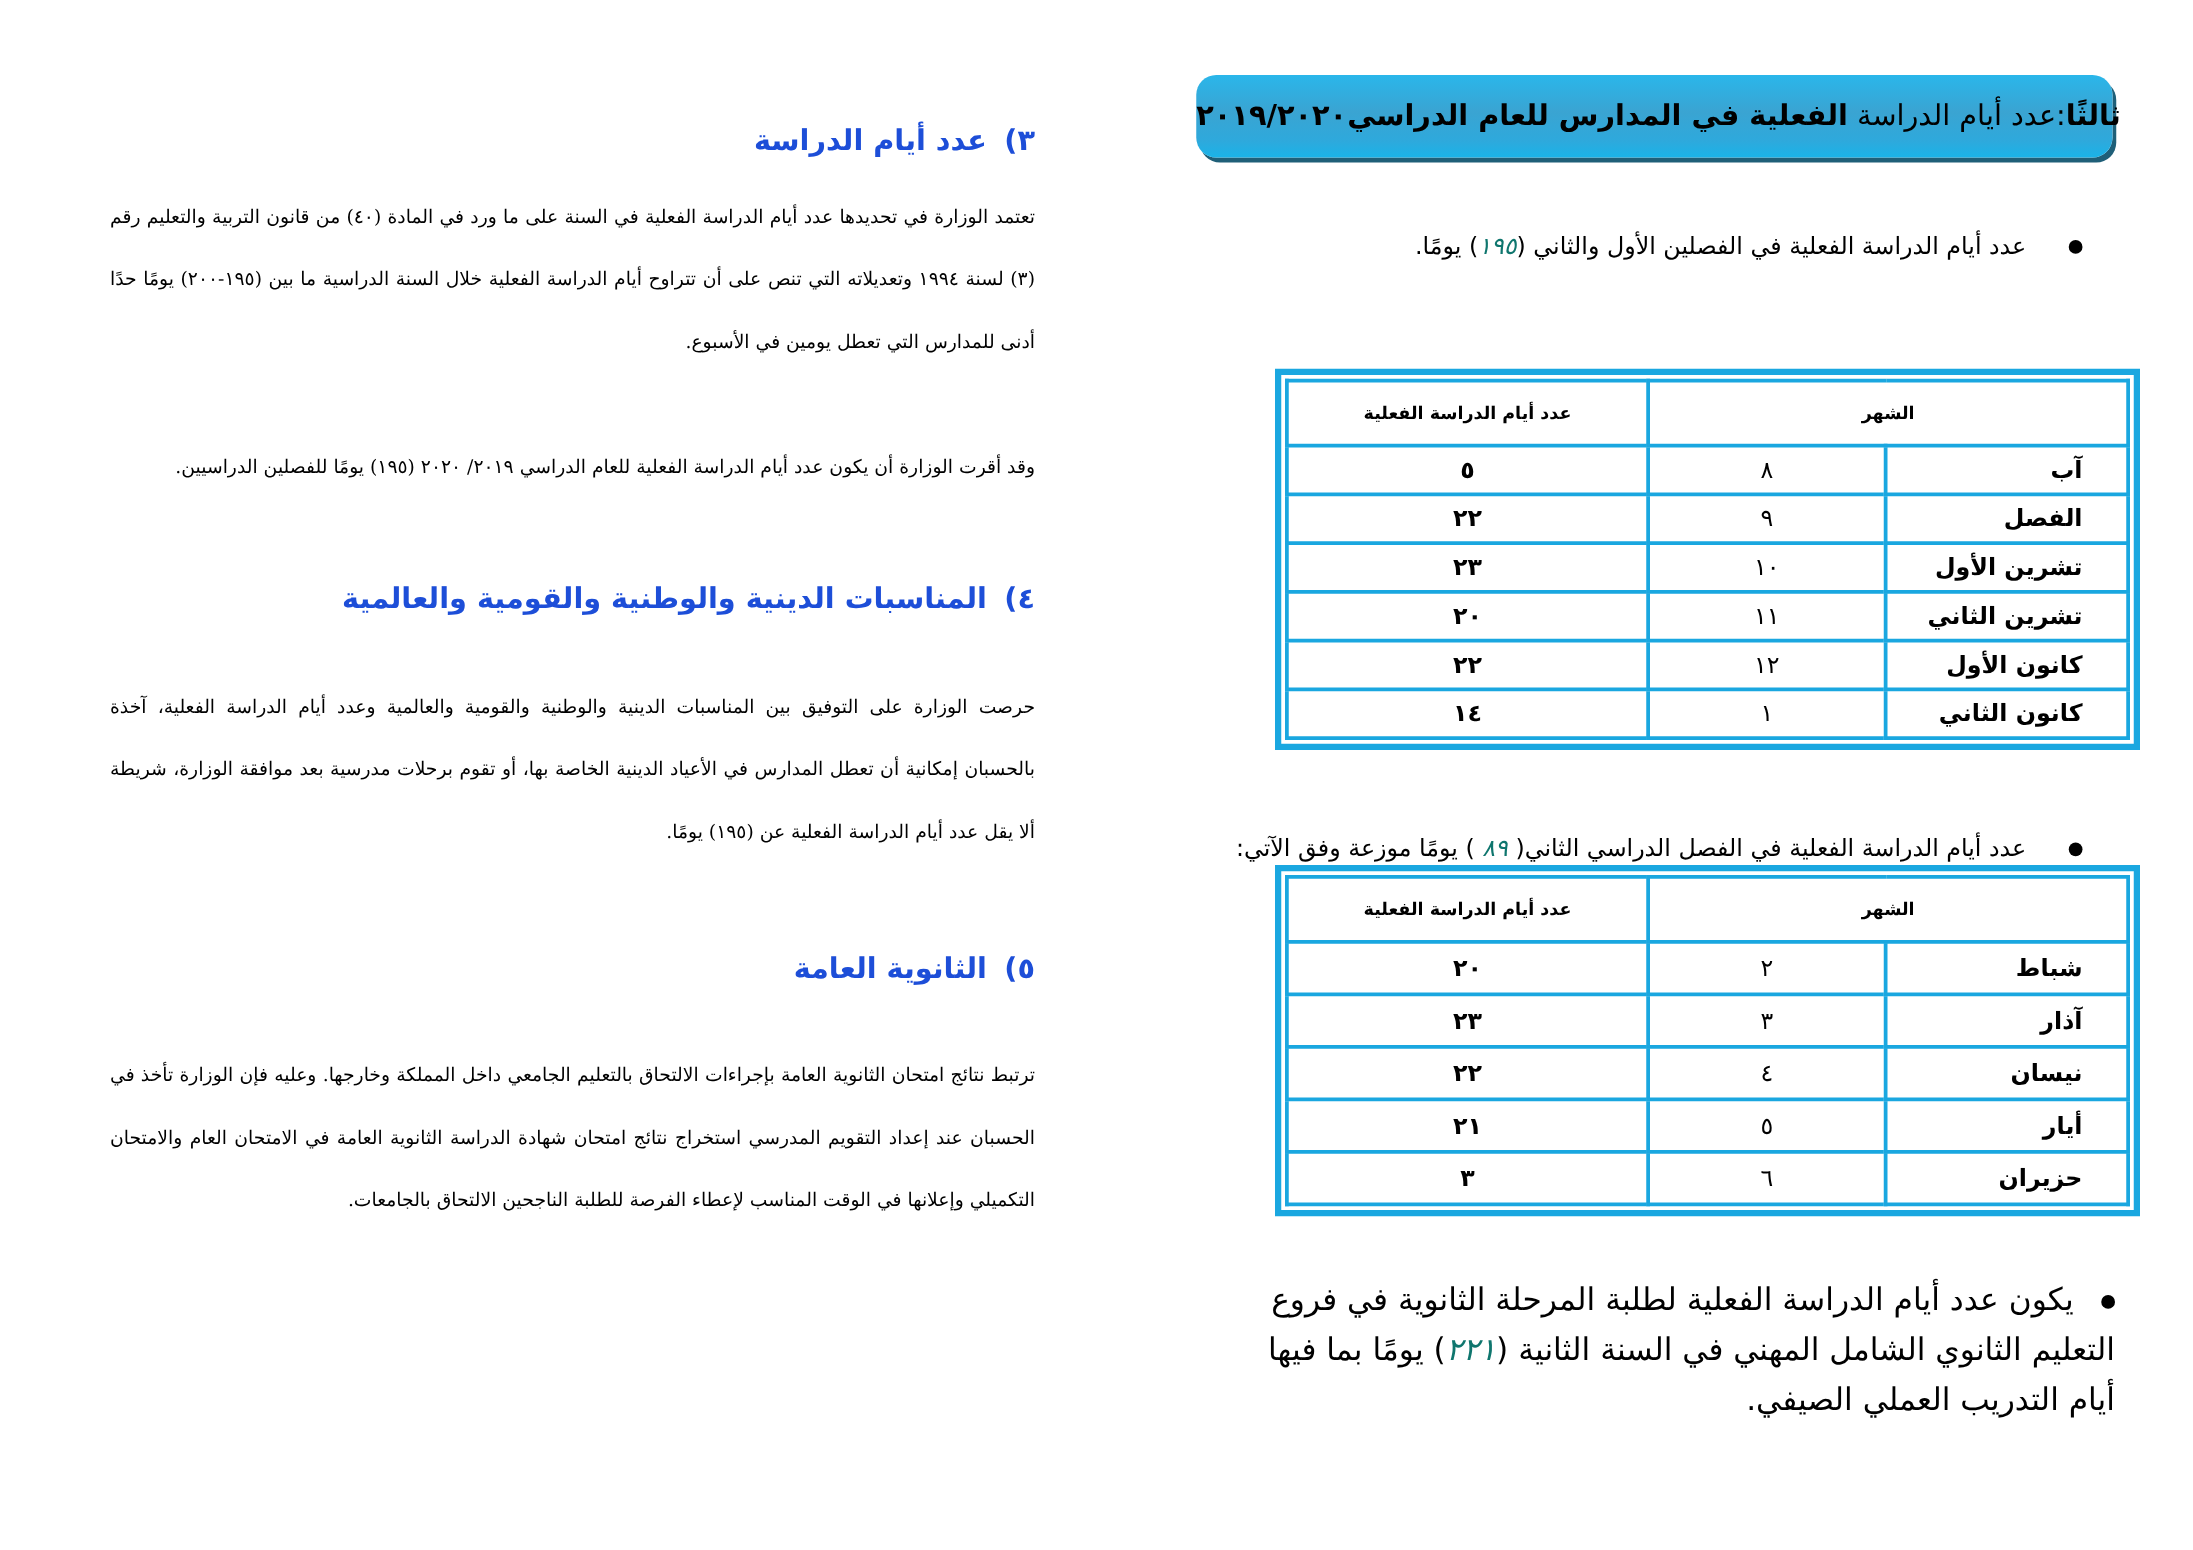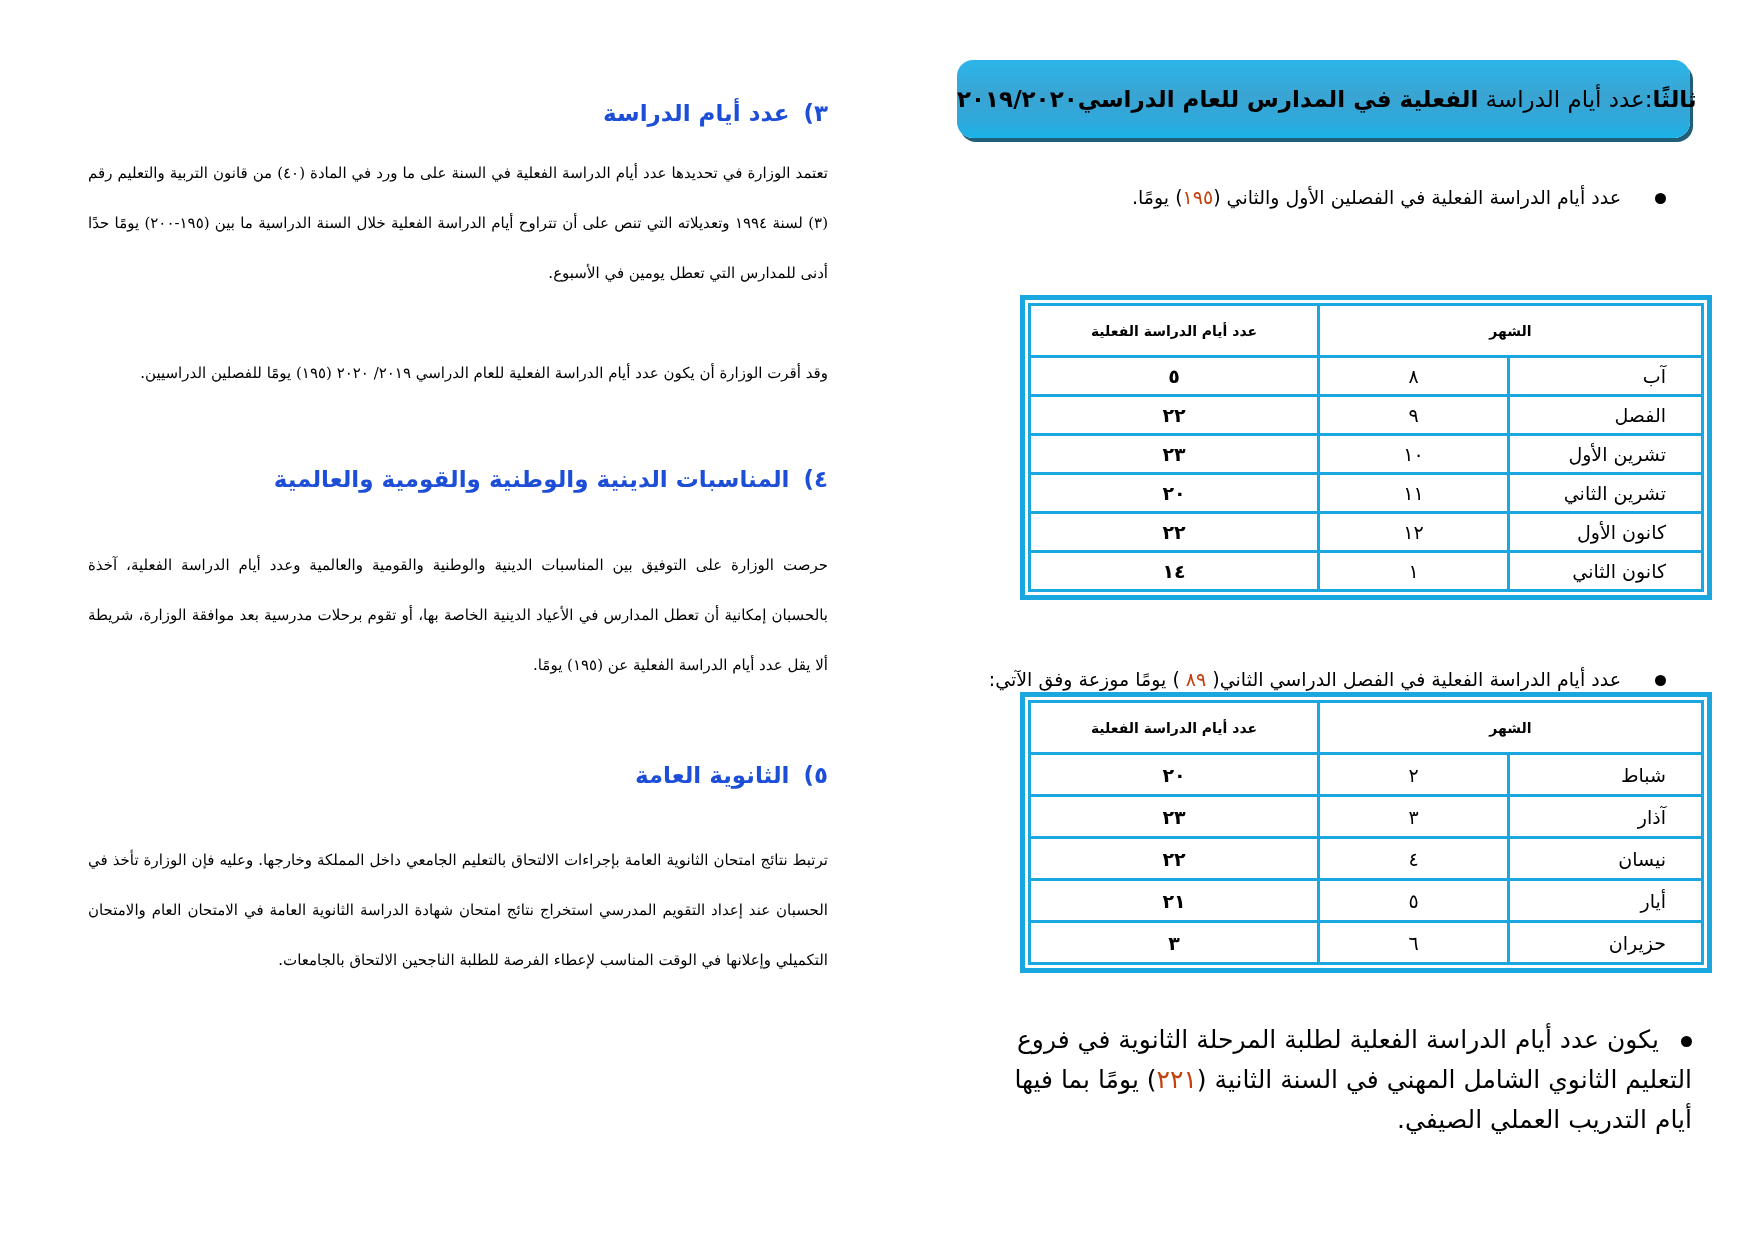--- a/index.html
+++ b/index.html
@@ -4,36 +4,36 @@
 <style>
   html, body { margin:0; padding:0; background:#ffffff; }
   body { width:1754px; height:1240px; position:relative; overflow:hidden; font-family:"DejaVu Sans", sans-serif; color:#000; }
   .page { position:absolute; inset:0; }
   
   .left { position:absolute; left:88px; top:100px; width:740px; direction:rtl; text-align:justify; font-family:"DejaVu Serif", serif; }
   .sec-heading { position:absolute; right:0; color:#1d4ed8; font-family:"DejaVu Sans", sans-serif; font-weight:bold; font-size:23px; direction:rtl; white-space:nowrap; }
   .sec-heading .num { margin-left:14px; }
   .para { position:absolute; right:0; width:740px; font-size:15px; line-height:50px; direction:rtl; text-align:justify; text-align-last:right; }
   
-  .title-box { position:absolute; left:957px; top:60px; width:733px; height:78px; border-radius:16px;
+  .title-box { position:absolute; left:957px; top:60px; width:733px; height:66px; border-radius:16px;
      background:linear-gradient(180deg,#2ab6ea 0%,#3aa4d2 45%,#2ea9dc 80%,#1ab3e8 100%);
      box-shadow:3px 4px 0 #1f5f78; display:flex; align-items:center; justify-content:flex-end; padding-right:30px; box-sizing:border-box; direction:rtl; }
   .title-box .t { font-size:23px; color:#000; white-space:nowrap; direction:rtl; }
   .title-box .t b { font-weight:bold; }
   .bullet { position:absolute; direction:rtl; font-size:19px; white-space:nowrap; right:88px; }
   .bullet .dot { display:inline-block; width:11px; height:11px; border-radius:50%; background:#000; margin-left:34px; vertical-align:middle; }
-  .red { color:#c2410c; }
+  .red { color:#0f766e;font-style:italic; }
   .bullet-multi { position:absolute; right:62px; width:710px; direction:rtl; font-size:25px; line-height:40px; }
   .bullet-multi .dot { display:inline-block; width:11px; height:11px; border-radius:50%; background:#000; margin-left:22px; vertical-align:middle; }
 
   .tbl-wrap { position:absolute; left:1020px; width:692px; border:5px solid #1aa7e0; padding:3px; box-sizing:border-box; background:#fff; }
   table.days { width:100%; border-collapse:collapse; direction:rtl; border:3px solid #1aa7e0; }
   table.days td, table.days th { border:3px solid #1aa7e0; text-align:center; font-size:19px; }
   table.days th { font-weight:bold; font-size:14px; height:47px; }
-  table.days td.month { font-weight:normal; text-align:right; padding-right:35px; width:155px; }
+  table.days td.month { font-weight:bold; text-align:right; padding-right:35px; width:155px; }
   table.days td.mnum { width:185px; }
   table.days td.cnt { font-weight:bold; }
   #t1 table.days td { height:34px; }
   #t2 table.days td { height:37px; }
 </style>
 </head>
 <body>
 
 <div class="page">
 

